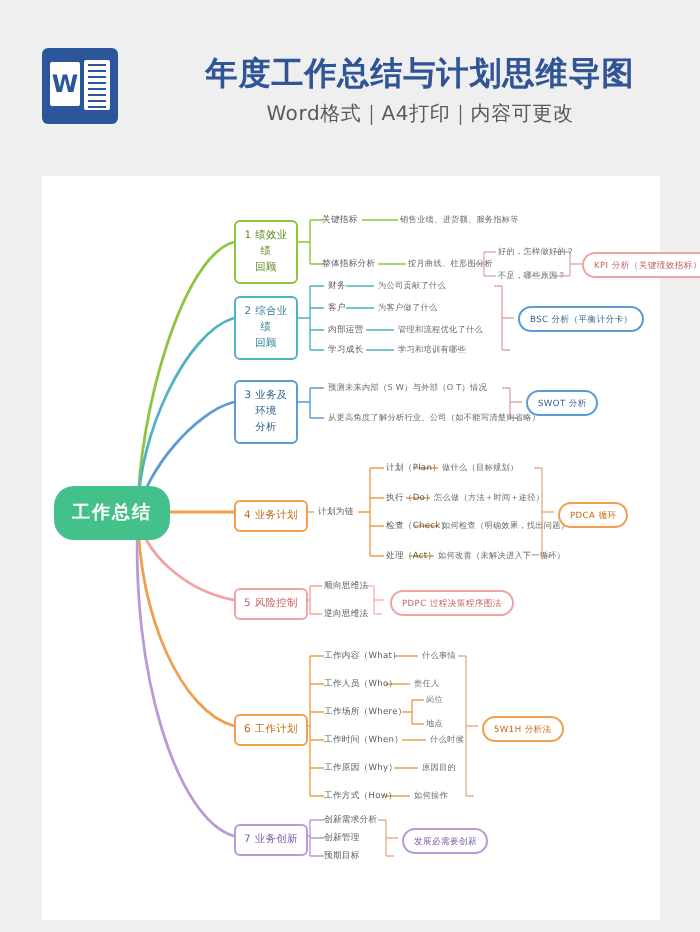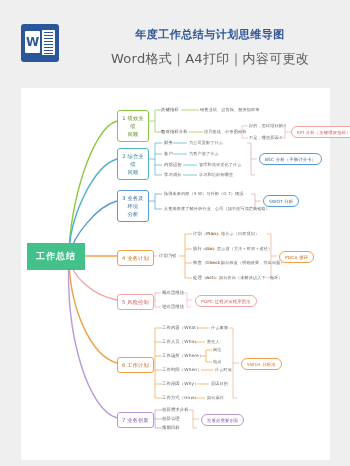--- a/index.html
+++ b/index.html
@@ -25,45 +25,45 @@
   }
   .word-logo .w-lines {
     position: absolute; left: 21px; top: 6px; width: 13px; height: 25px;
     background: #ffffff; border-radius: 1px;
   }
   .word-logo .w-lines i {
     display: block; height: 1px; background: #2b579a; margin: 2px 2px 0 2px;
   }
   .title-main {
     position: absolute; left: 95px; top: 27px; width: 230px;
-    font-size: 11px; font-weight: bold; color: #2f5597; letter-spacing: .5px;
+    font-size: 16px; font-weight: bold; color: #2f5597; letter-spacing: .5px;
     text-align: center;
   }
   .title-sub {
     position: absolute; left: 95px; top: 50px; width: 230px;
-    font-size: 13px; color: #595959; text-align: center; letter-spacing: .3px;
+    font-size: 10px; color: #595959; text-align: center; letter-spacing: .3px;
   }
 
   
   .sheet {
     position: absolute; left: 21px; top: 88px; width: 309px; height: 372px;
     background: #ffffff;
   }
   .watermark {
     position: absolute; left: 100px; top: 175px;
     font-size: 40px; color: rgba(160,160,160,0.20); font-weight: bold;
     letter-spacing: 6px; pointer-events: none; user-select: none;
   }
   svg.links { position: absolute; left: 0; top: 0; width: 309px; height: 372px; overflow: visible; }
 
   
   .node { position: absolute; white-space: nowrap; }
   .root {
     background: #44c08a; color: #ffffff; font-weight: bold;
-    font-size: 9px; padding: 7px 9px; border-radius: 0;
+    font-size: 9px; padding: 7px 9px; border-radius: 10px;
     letter-spacing: 1px;
   }
   .branch {
     border: 1px solid #9bbfd6; border-radius: 3px; background: #fff;
     font-size: 5.2px; color: #4a4a4a; padding: 3px 4px; text-align: center;
     line-height: 1.55; letter-spacing: .2px;
   }
   .tool {
     border: 1px solid #c9c9c9; border-radius: 7px; background: #fff;
     font-size: 4.3px; color: #555; padding: 2.5px 5px; letter-spacing: .2px;

